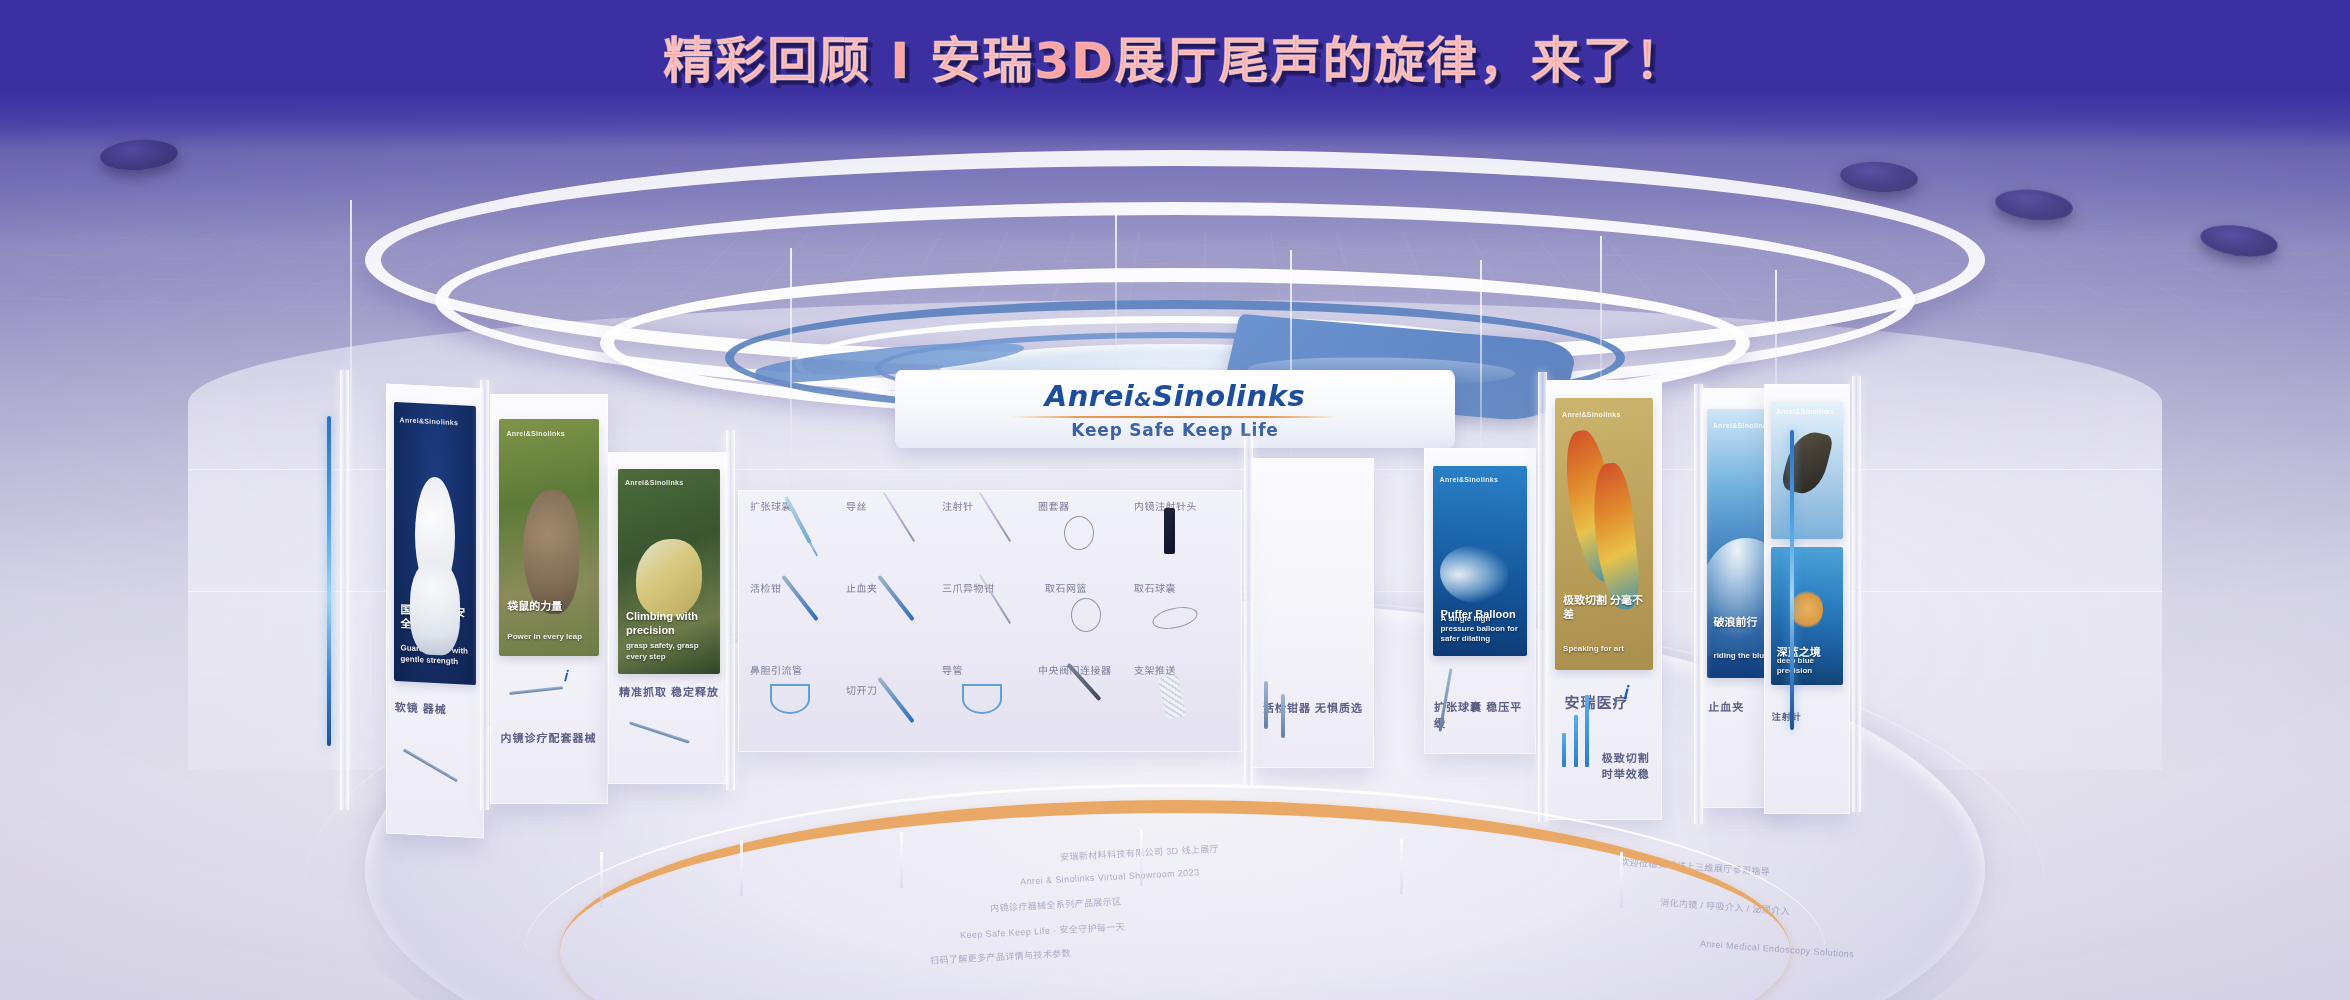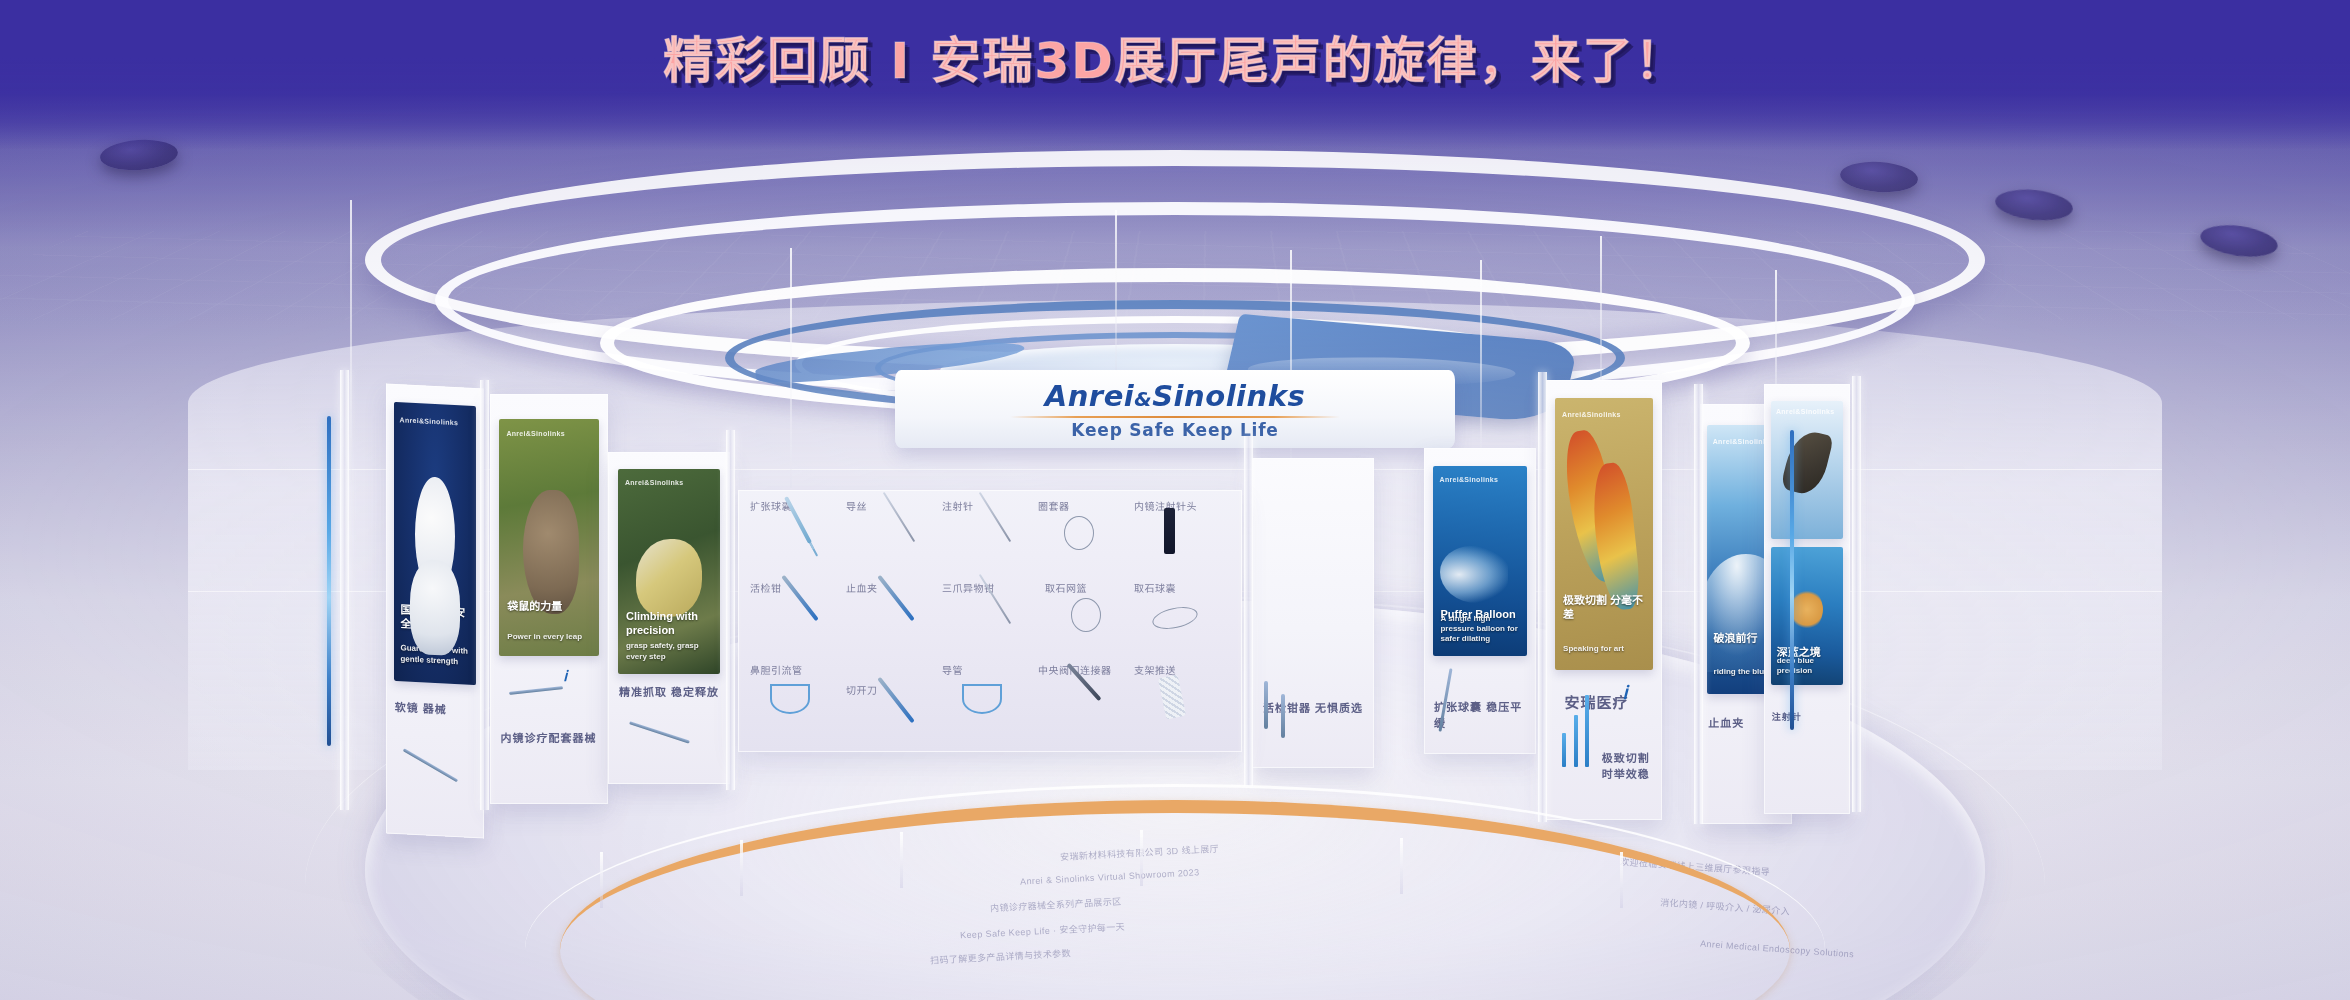--- a/index.html
+++ b/index.html
@@ -579,21 +579,21 @@
       <span class="psub">Speaking for art</span>
     </div>
     <div class="logo-i" style="left:66%; top:68%; font-size:19px;">ℹ</div>
     <div class="pcaption" style="top:69%; left:16%; font-size:15px;margin-top:8px;">安瑞医疗</div>
     <div class="bar-mini" style="left:14%; bottom:12%; width:4px; height:34px;"></div>
     <div class="bar-mini" style="left:24%; bottom:12%; width:4px; height:52px;"></div>
     <div class="bar-mini" style="left:34%; bottom:12%; width:4px; height:72px;"></div>
     <div class="pcaption" style="top:84%; left:48%; font-size:11px;">极致切割 时举效稳</div>
   </div>
 
-  <div class="panel" style="left:1700px; top:404px; width:92px; height:420px;">
+  <div class="panel" style="left:1700px; top:388px; width:92px; height:420px;">
     <div class="poster art-wave" style="top:5%; height:64%;">
       <span class="pbrand">Anrei&amp;Sinolinks</span>
       <span class="ptitle">破浪前行</span>
       <span class="psub">riding the blue</span>
     </div>
     <div class="pcaption" style="top:74%;">止血夹</div>
   </div>
 
   <div class="panel" style="left:1764px; top:384px; width:86px; height:430px;">
     <div class="poster art-eagle" style="top:4%; height:32%;">

